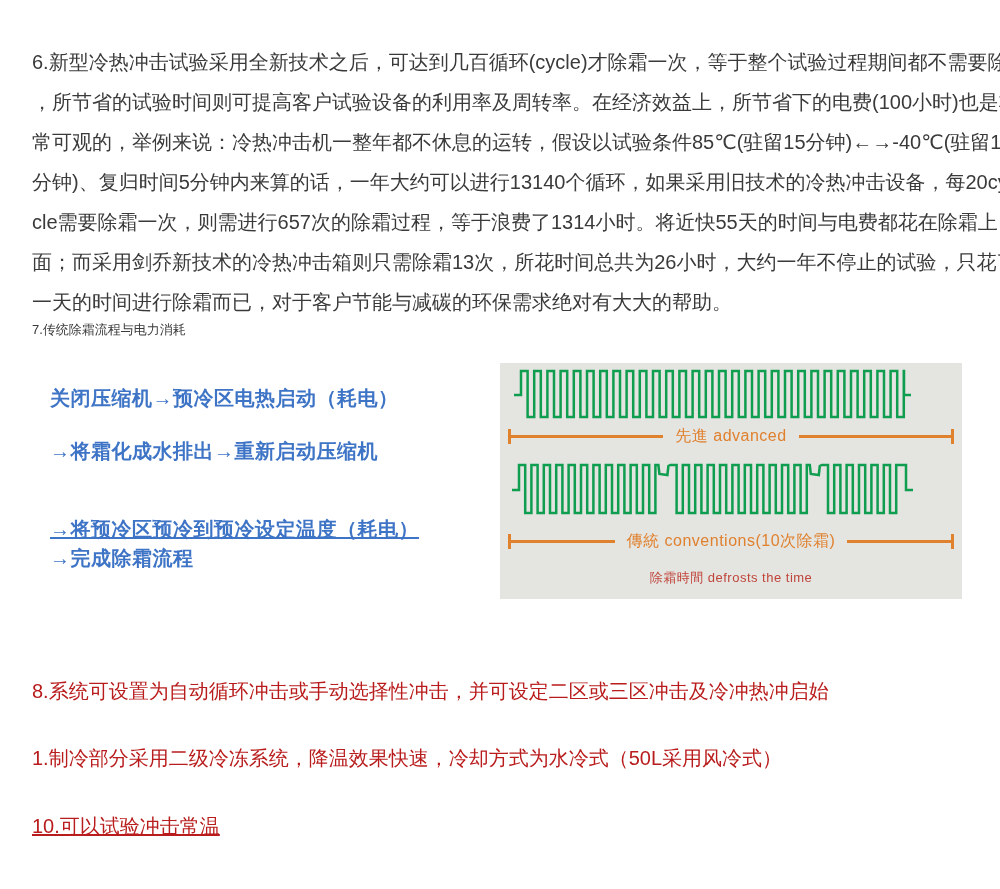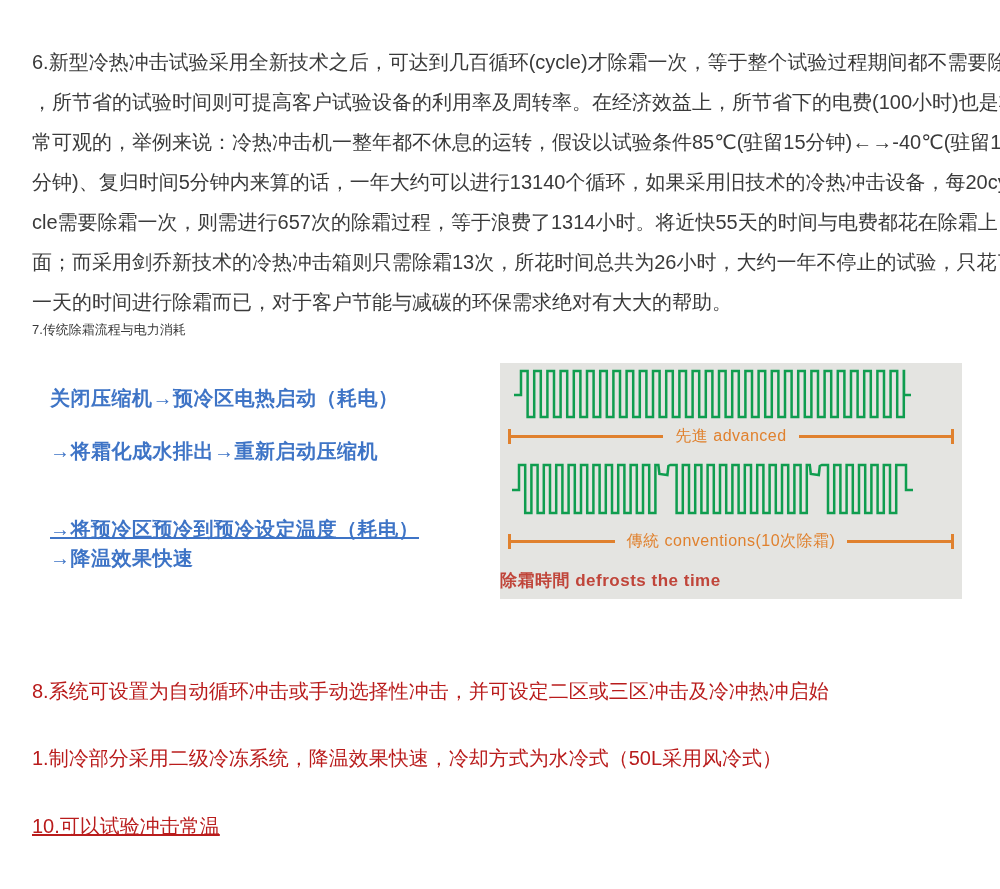--- a/index.html
+++ b/index.html
@@ -29,22 +29,22 @@
     position:absolute;left:8px;right:8px;height:22px;
     display:flex;align-items:center;
   }
   .dimline .tick{width:3px;height:15px;flex:0 0 auto;}
   .dimline .seg{flex:1 1 auto;height:3px;}
   .dimline .dimlabel{
     flex:0 0 auto;padding:0 12px;font-size:16px;white-space:nowrap;
     letter-spacing:0.5px;
   }
   .defrost-label{
-    position:absolute;left:0;right:0;
-    font-size:17px;font-weight:700;letter-spacing:0.5px;white-space:nowrap;
+    position:absolute;left:0;right:0;text-align:center;
+    font-size:13px;font-weight:400;letter-spacing:0.5px;white-space:nowrap;
   }
   .plain-section{position:absolute;left:32px;font-size:20px;white-space:nowrap;color:#b91c1c;}
 </style>
 </head>
 <body>
 
 <div class="page">
 
   <div class="para body-text" style="top:42px;">
       <div class="line">6.新型冷热冲击试验采用全新技术之后，可达到几百循环(cycle)才除霜一次，等于整个试验过程期间都不需要除霜</div>
@@ -55,21 +55,21 @@
       <div class="line">面；而采用剑乔新技术的冷热冲击箱则只需除霜13次，所花时间总共为26小时，大约一年不停止的试验，只花了</div>
       <div class="line">一天的时间进行除霜而已，对于客户节能与减碳的环保需求绝对有大大的帮助。</div>
     </div>
 
   <div class="heading" style="top:321px;">7.传统除霜流程与电力消耗</div>
 
   <div class="flow" id="flow-steps">
       <div class="step" style="top: 385px; color: rgb(62, 116, 198);">关闭压缩机→预冷区电热启动（耗电）</div>
       <div class="step" style="top: 438px; color: rgb(62, 116, 198);">→将霜化成水排出→重新启动压缩机</div>
       <div class="step" style="top: 516px; color: rgb(62, 116, 198); text-decoration: underline;">→将预冷区预冷到预冷设定温度（耗电）</div>
-      <div class="step" style="top: 545px; color: rgb(62, 116, 198);">→降温效果快速</div>
+      <div class="step" style="top: 545px; color: rgb(62, 116, 198);">→完成除霜流程</div>
     </div>
 
   <div class="diagram" id="diagram" style="background: rgb(228, 228, 225);">
     <svg id="wave-svg" width="425" height="236" viewBox="0 0 425 236">
         <path d="M 14 32 L 21 32 L 21 8 L 27.6 8 L 27.6 54 L 34.2 54 L 34.2 8 L 40.800000000000004 8 L 40.800000000000004 54 L 47.400000000000006 54 L 47.400000000000006 8 L 54.00000000000001 8 L 54.00000000000001 54 L 60.60000000000001 54 L 60.60000000000001 8 L 67.2 8 L 67.2 54 L 73.80000000000001 54 L 73.80000000000001 8 L 80.4 8 L 80.4 54 L 87.00000000000001 54 L 87.00000000000001 8 L 93.60000000000001 8 L 93.60000000000001 54 L 100.20000000000002 54 L 100.20000000000002 8 L 106.80000000000001 8 L 106.80000000000001 54 L 113.40000000000002 54 L 113.40000000000002 8 L 120.00000000000001 8 L 120.00000000000001 54 L 126.60000000000002 54 L 126.60000000000002 8 L 133.20000000000002 8 L 133.20000000000002 54 L 139.8 54 L 139.8 8 L 146.4 8 L 146.4 54 L 153 54 L 153 8 L 159.6 8 L 159.6 54 L 166.2 54 L 166.2 8 L 172.79999999999998 8 L 172.79999999999998 54 L 179.39999999999998 54 L 179.39999999999998 8 L 185.99999999999997 8 L 185.99999999999997 54 L 192.59999999999997 54 L 192.59999999999997 8 L 199.19999999999996 8 L 199.19999999999996 54 L 205.79999999999995 54 L 205.79999999999995 8 L 212.39999999999995 8 L 212.39999999999995 54 L 218.99999999999994 54 L 218.99999999999994 8 L 225.59999999999994 8 L 225.59999999999994 54 L 232.19999999999993 54 L 232.19999999999993 8 L 238.79999999999993 8 L 238.79999999999993 54 L 245.39999999999992 54 L 245.39999999999992 8 L 251.99999999999991 8 L 251.99999999999991 54 L 258.5999999999999 54 L 258.5999999999999 8 L 265.19999999999993 8 L 265.19999999999993 54 L 271.7999999999999 54 L 271.7999999999999 8 L 278.3999999999999 8 L 278.3999999999999 54 L 284.9999999999999 54 L 284.9999999999999 8 L 291.5999999999999 8 L 291.5999999999999 54 L 298.1999999999999 54 L 298.1999999999999 8 L 304.7999999999999 8 L 304.7999999999999 54 L 311.39999999999986 54 L 311.39999999999986 8 L 317.9999999999999 8 L 317.9999999999999 54 L 324.59999999999985 54 L 324.59999999999985 8 L 331.1999999999999 8 L 331.1999999999999 54 L 337.79999999999984 54 L 337.79999999999984 8 L 344.39999999999986 8 L 344.39999999999986 54 L 350.99999999999983 54 L 350.99999999999983 8 L 357.59999999999985 8 L 357.59999999999985 54 L 364.1999999999998 54 L 364.1999999999998 8 L 370.79999999999984 8 L 370.79999999999984 54 L 377.3999999999998 54 L 377.3999999999998 8 L 383.99999999999983 8 L 383.99999999999983 54 L 390.5999999999998 54 L 390.5999999999998 8 L 397.1999999999998 8 L 397.1999999999998 54 L 403.7999999999998 54 L 403.7999999999998 8 L 404 8 L 404 32 L 411 32" fill="none" stroke="#0f9d4f" stroke-width="2.5"></path>
         <path d="M 12 127 L 19 127 L 19 102 L 25.2 102 L 25.2 150 L 31.4 150 L 31.4 102 L 37.6 102 L 37.6 150 L 43.8 150 L 43.8 102 L 50 102 L 50 150 L 56.199999999999996 150 L 56.199999999999996 102 L 62.4 102 L 62.4 150 L 68.6 150 L 68.6 102 L 74.8 102 L 74.8 150 L 81 150 L 81 102 L 87.2 102 L 87.2 150 L 93.4 150 L 93.4 102 L 99.60000000000001 102 L 99.60000000000001 150 L 105.80000000000001 150 L 105.80000000000001 102 L 112.00000000000001 102 L 112.00000000000001 150 L 118.20000000000002 150 L 118.20000000000002 102 L 124.40000000000002 102 L 124.40000000000002 150 L 130.60000000000002 150 L 130.60000000000002 102 L 136.8 102 L 136.8 150 L 143.00000000000003 150 L 143.00000000000003 102 L 149.20000000000002 102 L 149.20000000000002 150 L 155.40000000000003 150 L 155.40000000000003 102 L 158.40000000000003 102 L 159.40000000000003 111 L 167.40000000000003 112 L 168.40000000000003 103 L 170.40000000000003 102 L 176.60000000000002 102 L 176.60000000000002 150 L 182.80000000000004 150 L 182.80000000000004 102 L 189.00000000000003 102 L 189.00000000000003 150 L 195.20000000000005 150 L 195.20000000000005 102 L 201.40000000000003 102 L 201.40000000000003 150 L 207.60000000000005 150 L 207.60000000000005 102 L 213.80000000000004 102 L 213.80000000000004 150 L 220.00000000000006 150 L 220.00000000000006 102 L 226.20000000000005 102 L 226.20000000000005 150 L 232.40000000000006 150 L 232.40000000000006 102 L 238.60000000000005 102 L 238.60000000000005 150 L 244.80000000000007 150 L 244.80000000000007 102 L 251.00000000000006 102 L 251.00000000000006 150 L 257.20000000000005 150 L 257.20000000000005 102 L 263.40000000000003 102 L 263.40000000000003 150 L 269.6 150 L 269.6 102 L 275.8 102 L 275.8 150 L 282 150 L 282 102 L 288.2 102 L 288.2 150 L 294.4 150 L 294.4 102 L 300.59999999999997 102 L 300.59999999999997 150 L 306.79999999999995 150 L 306.79999999999995 102 L 309.79999999999995 102 L 310.79999999999995 111 L 318.79999999999995 112 L 319.79999999999995 103 L 321.79999999999995 102 L 327.99999999999994 102 L 327.99999999999994 150 L 334.19999999999993 150 L 334.19999999999993 102 L 340.3999999999999 102 L 340.3999999999999 150 L 346.5999999999999 150 L 346.5999999999999 102 L 352.7999999999999 102 L 352.7999999999999 150 L 358.9999999999999 150 L 358.9999999999999 102 L 365.1999999999999 102 L 365.1999999999999 150 L 371.39999999999986 150 L 371.39999999999986 102 L 377.59999999999985 102 L 377.59999999999985 150 L 383.79999999999984 150 L 383.79999999999984 102 L 389.99999999999983 102 L 389.99999999999983 150 L 396.1999999999998 150 L 396.1999999999998 102 L 406 102 L 406 127 L 413 127" fill="none" stroke="#0f9d4f" stroke-width="2.5"></path>
       </svg>
 
     <div class="dimline" style="top:62px;">
       <div class="tick" style="background: rgb(224, 129, 46);"></div>

